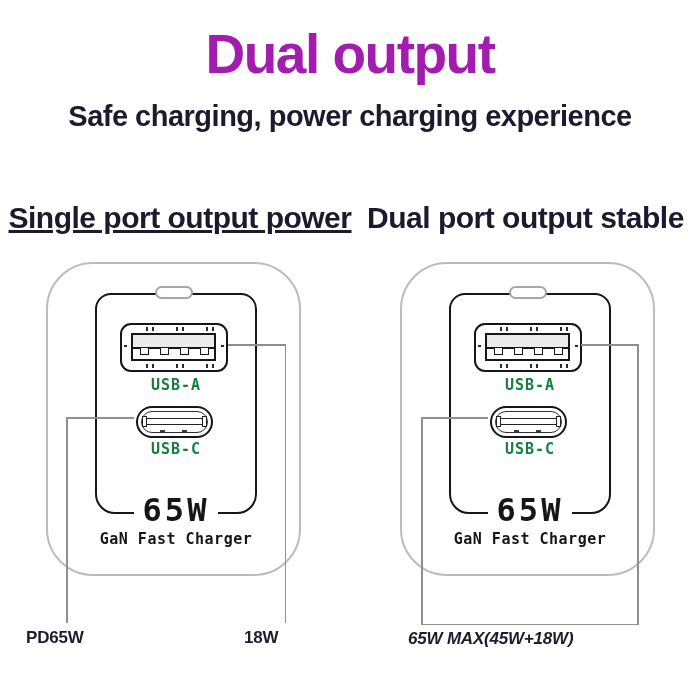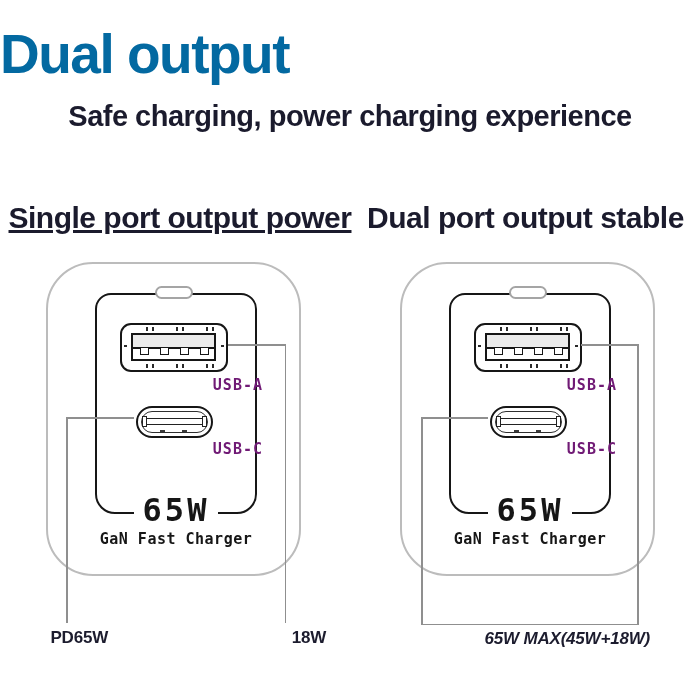--- a/index.html
+++ b/index.html
@@ -2,22 +2,22 @@
 <html><head>
 <meta charset="utf-8">
 <style>
   html,body{margin:0;padding:0;}
   body{
     width:700px;height:700px;background:#ffffff;position:relative;overflow:hidden;
     font-family:"Liberation Sans", sans-serif;
   }
   .abs{position:absolute;}
   .page-title{
-    left:0;top:22px;width:700px;
-    font-size:55px;font-weight:800;letter-spacing:-1.5px;color:#0369a1;
+    left:0;top:22px;width:700px;text-align:center;
+    font-size:55px;font-weight:800;letter-spacing:-1.5px;color:#a21caf;
   }
   .page-subtitle{
     left:0;top:100px;width:700px;text-align:center;
     font-size:29px;font-weight:700;letter-spacing:-0.5px;color:#1b1b2d;
   }
   .col-heading{
     top:201px;text-align:center;font-size:30px;font-weight:700;
     letter-spacing:-0.5px;color:#1b1b2d;
   }
   .col-heading.left{left:5px;width:350px;text-decoration:underline;}
@@ -58,39 +58,39 @@
     position:absolute;left:88px;top:142px;width:73px;height:28px;
     border:2.5px solid #161616;border-radius:17px;background:#fff;z-index:2;
   }
   .usbc .inner{position:absolute;left:3px;top:3px;right:3px;bottom:3px;border:1.5px solid #2f2f2f;border-radius:11px;}
   .usbc .tongue{position:absolute;left:7px;right:7px;top:10px;height:5px;border:1.5px solid #222;background:#fff;}
   .usbc .cap{position:absolute;top:8px;width:3px;height:9px;border:1.5px solid #222;background:#fff;}
   .usbc .cap.l{left:4px;}
   .usbc .cap.r{right:4px;}
   .usbc .btick{position:absolute;bottom:4px;width:5px;height:2px;background:#3a3a3a;}
   .port-label{
-    position:absolute;left:47px;width:162px;text-align:right;
+    position:absolute;left:47px;width:162px;text-align:center;
     font-family:"DejaVu Sans Mono", monospace;font-weight:bold;
-    font-size:15px;letter-spacing:1px;color:#701a75;margin-left:6px;
+    font-size:15px;letter-spacing:1px;color:#15803d;
   }
   .wattage-row{position:absolute;left:47px;top:229px;width:162px;text-align:center;z-index:2;}
   .wattage{
     display:inline-block;background:#fff;padding:0 9px;
     font-family:"DejaVu Sans Mono", monospace;font-weight:bold;
     font-size:32px;letter-spacing:3px;color:#161616;line-height:34px;
   }
   .charger-name{
     position:absolute;left:24px;top:266px;width:208px;text-align:center;
     font-family:"DejaVu Sans Mono", monospace;font-weight:bold;
     font-size:15px;letter-spacing:0.5px;color:#161616;
   }
   
   .line{position:absolute;background:#8f8f8f;z-index:4;}
   .callout-label{
-    position:absolute;text-align:right;font-size:17px;font-weight:700;
+    position:absolute;text-align:left;font-size:17px;font-weight:700;
     color:#1c1c2e;letter-spacing:-0.2px;z-index:4;
   }
 </style>
 </head>
 <body>
 
 <div class="abs page-title">Dual output</div>
 <div class="abs page-subtitle">Safe charging, power charging experience</div>
 
 <div class="abs col-heading left">Single port output power</div>

